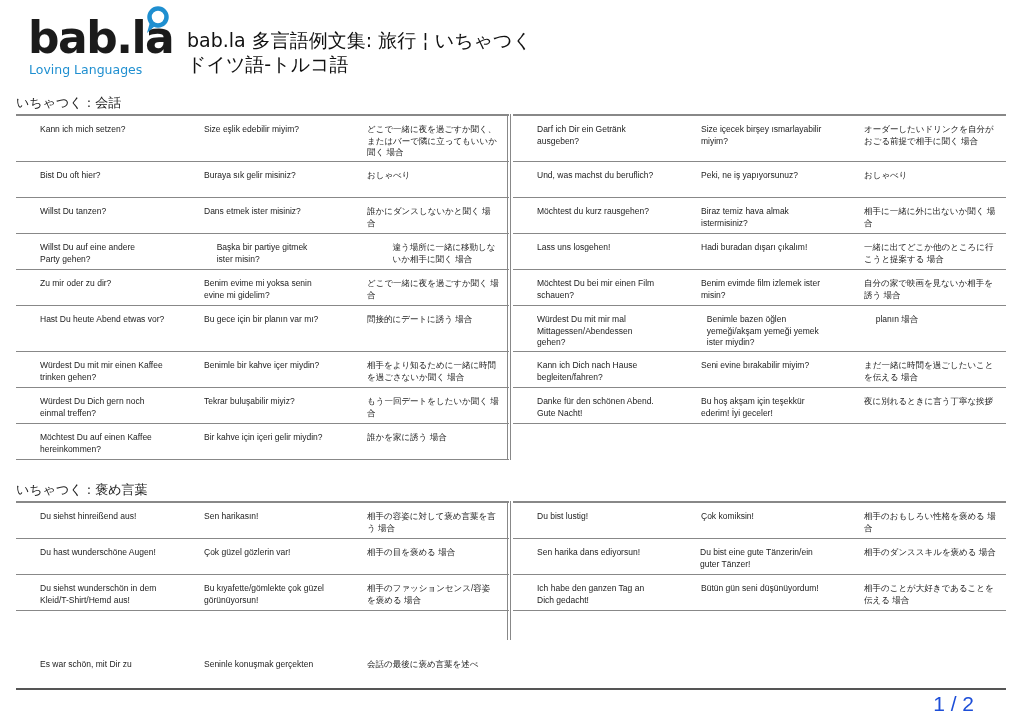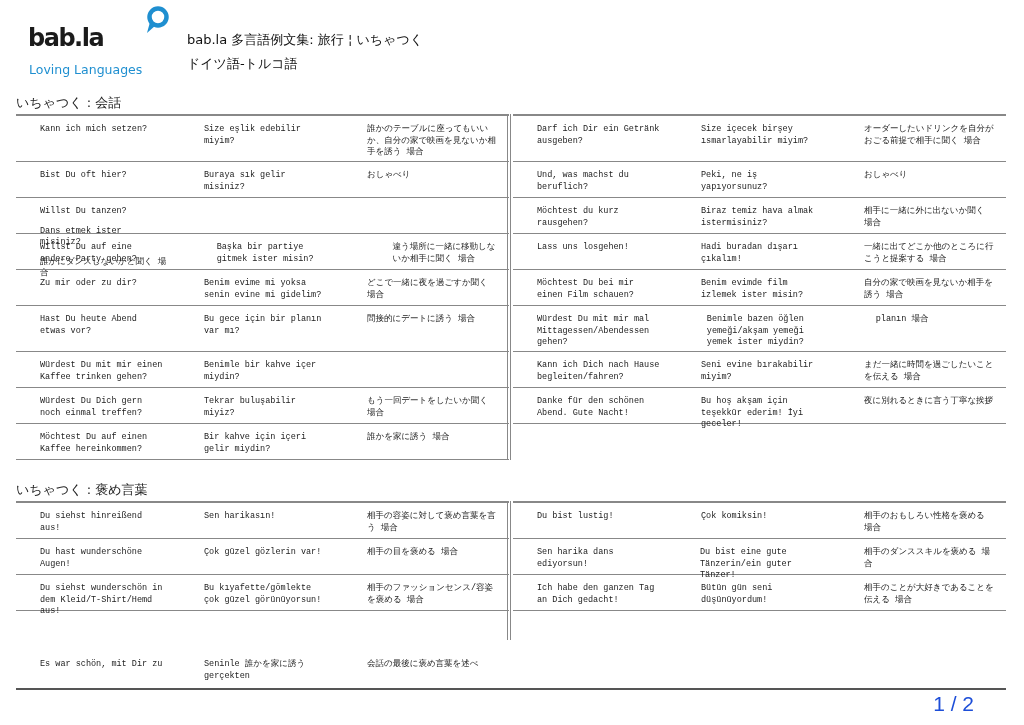--- a/index.html
+++ b/index.html
@@ -1,31 +1,31 @@
 <!DOCTYPE html>
 <html><head>
 <meta charset="utf-8">
 <style>
   * { box-sizing: border-box; margin: 0; padding: 0; }
   html, body { width: 1024px; height: 725px; background: #ffffff; overflow: hidden; }
   body { position: relative; font-family: "DejaVu Sans", "Liberation Sans", sans-serif; color: #111; }
 
   .logo { position: absolute; left: 28px; top: 6px; width: 150px; height: 70px; }
-  .logo-word { position: absolute; left: 0; top: 10px; font-family: "DejaVu Sans", sans-serif; font-weight: bold; font-size: 24px; letter-spacing: -1.5px; color: #1b1b1b; line-height: 44px; }
+  .logo-word { position: absolute; left: 0; top: 10px; font-family: "DejaVu Sans", sans-serif; font-weight: bold; font-size: 44px; letter-spacing: -1.5px; color: #1b1b1b; line-height: 44px; }
   .logo-tag { position: absolute; left: 1px; top: 56px; font-family: "DejaVu Sans", sans-serif; font-size: 12.5px; color: #1f8fd0; white-space: nowrap; }
   .logo-bubble { position: absolute; left: 116px; top: 0px; width: 26px; height: 30px; }
 
-  .doc-title { position: absolute; left: 187px; top: 28px; font-size: 13px; line-height: 24px; color: #111; width: 360px; }
+  .doc-title { position: absolute; left: 187px; top: 28px; font-size: 19px; line-height: 24px; color: #111; width: 360px; }
 
   .section-title { position: absolute; left: 16px; font-size: 13px; color: #222; }
 
   .table-half { position: absolute; border-top: 2px solid #888; }
   .table-half.left { left: 16px; width: 493px; }
   .table-half.right { left: 513px; width: 493px; }
-  .row { position: relative; border-bottom: 1.5px solid #888; display: flex; font-family: Liberation Mono, monospace; font-size: 8.5px; line-height: 11.5px; color: #222; }
+  .row { position: relative; border-bottom: 1.5px solid #888; display: flex; font-family: Liberation Sans, sans-serif; font-size: 8.5px; line-height: 11.5px; color: #222; }
   .cell { padding-top: 8px; }
   .c1 { width: 164px; padding-left: 24px; }
   .c2 { width: 163px; padding-left: 24px; }
   .c3 { width: 166px; padding-left: 24px; padding-right: 10px; }
   .c1, .c2 { padding-right: 14px; }
 
   .vsep { position: absolute; width: 4px; border-left: 1px solid #888; border-right: 1px solid #888; }
 
   .footer-line { position: absolute; left: 16px; width: 990px; top: 688px; border-top: 2px solid #555; }
   .page-num { position: absolute; right: 50px; top: 692px; font-family: "Liberation Sans", sans-serif; font-size: 21px; color: #1d4ed8; }
@@ -46,28 +46,28 @@
   <div>bab.la 多言語例文集: 旅行 ¦ いちゃつく</div>
   <div>ドイツ語-トルコ語</div>
 </div>
 
 <div class="section-title" style="top:94px;">いちゃつく : 会話</div>
 
 <div class="table-half left" style="top:114px;">
   <div class="row" style="height:46px;">
     <div class="cell c1">Kann ich mich setzen?</div>
     <div class="cell c2">Size eşlik edebilir miyim?</div>
-    <div class="cell c3">誰かのテーブルに座ってもいいか、自分の家で映画を見ないか相手を誘う 場合</div>
+    <div class="cell c3">どこで一緒に夜を過ごすか聞く、またはバーで隣に立ってもいいか聞く 場合</div>
   </div>
   <div class="row" style="height:36px;">
     <div class="cell c1">Bist Du oft hier?</div>
     <div class="cell c2">Buraya sık gelir misiniz?</div>
     <div class="cell c3">おしゃべり</div>
   </div>
-  <div class="row" style="height:36px;flex-direction:column;">
+  <div class="row" style="height:36px;">
     <div class="cell c1">Willst Du tanzen?</div>
     <div class="cell c2">Dans etmek ister misiniz?</div>
     <div class="cell c3">誰かにダンスしないかと聞く 場合</div>
   </div>
   <div class="row" style="height:36px;gap:37px;">
     <div class="cell c1">Willst Du auf eine andere Party gehen?</div>
     <div class="cell c2">Başka bir partiye gitmek ister misin?</div>
     <div class="cell c3">違う場所に一緒に移動しないか相手に聞く 場合</div>
   </div>
   <div class="row" style="height:36px;">
@@ -76,20 +76,21 @@
     <div class="cell c3">どこで一緒に夜を過ごすか聞く 場合</div>
   </div>
   <div class="row" style="height:46px;">
     <div class="cell c1">Hast Du heute Abend etwas vor?</div>
     <div class="cell c2">Bu gece için bir planın var mı?</div>
     <div class="cell c3">間接的にデートに誘う 場合</div>
   </div>
   <div class="row" style="height:36px;">
     <div class="cell c1">Würdest Du mit mir einen Kaffee trinken gehen?</div>
     <div class="cell c2">Benimle bir kahve içer miydin?</div>
+    <div class="cell c3">相手をより知るために一緒に時間を過ごさないか聞く 場合</div>
   </div>
   <div class="row" style="height:36px;">
     <div class="cell c1">Würdest Du Dich gern noch einmal treffen?</div>
     <div class="cell c2">Tekrar buluşabilir miyiz?</div>
     <div class="cell c3">もう一回デートをしたいか聞く 場合</div>
   </div>
   <div class="row" style="height:36px;">
     <div class="cell c1">Möchtest Du auf einen Kaffee hereinkommen?</div>
     <div class="cell c2">Bir kahve için içeri gelir miydin?</div>
     <div class="cell c3">誰かを家に誘う 場合</div>
@@ -154,21 +155,21 @@
     <div class="cell c2">Çok güzel gözlerin var!</div>
     <div class="cell c3">相手の目を褒める 場合</div>
   </div>
   <div class="row" style="height:36px;">
     <div class="cell c1">Du siehst wunderschön in dem Kleid/T-Shirt/Hemd aus!</div>
     <div class="cell c2">Bu kıyafette/gömlekte çok güzel görünüyorsun!</div>
     <div class="cell c3">相手のファッションセンス/容姿を褒める 場合</div>
   </div>
   <div class="row" style="height:30px; border-bottom:none;margin-top:40px;">
     <div class="cell c1">Es war schön, mit Dir zu</div>
-    <div class="cell c2">Seninle 誰かを家に誘う gerçekten</div>
+    <div class="cell c2">Seninle konuşmak gerçekten</div>
     <div class="cell c3">会話の最後に褒め言葉を述べ</div>
   </div>
 </div>
 
 <div class="vsep" style="left:507px; top:501px; height:139px;"></div>
 
 <div class="table-half right" style="top:501px;">
   <div class="row" style="height:36px;">
     <div class="cell c1">Du bist lustig!</div>
     <div class="cell c2">Çok komiksin!</div>

